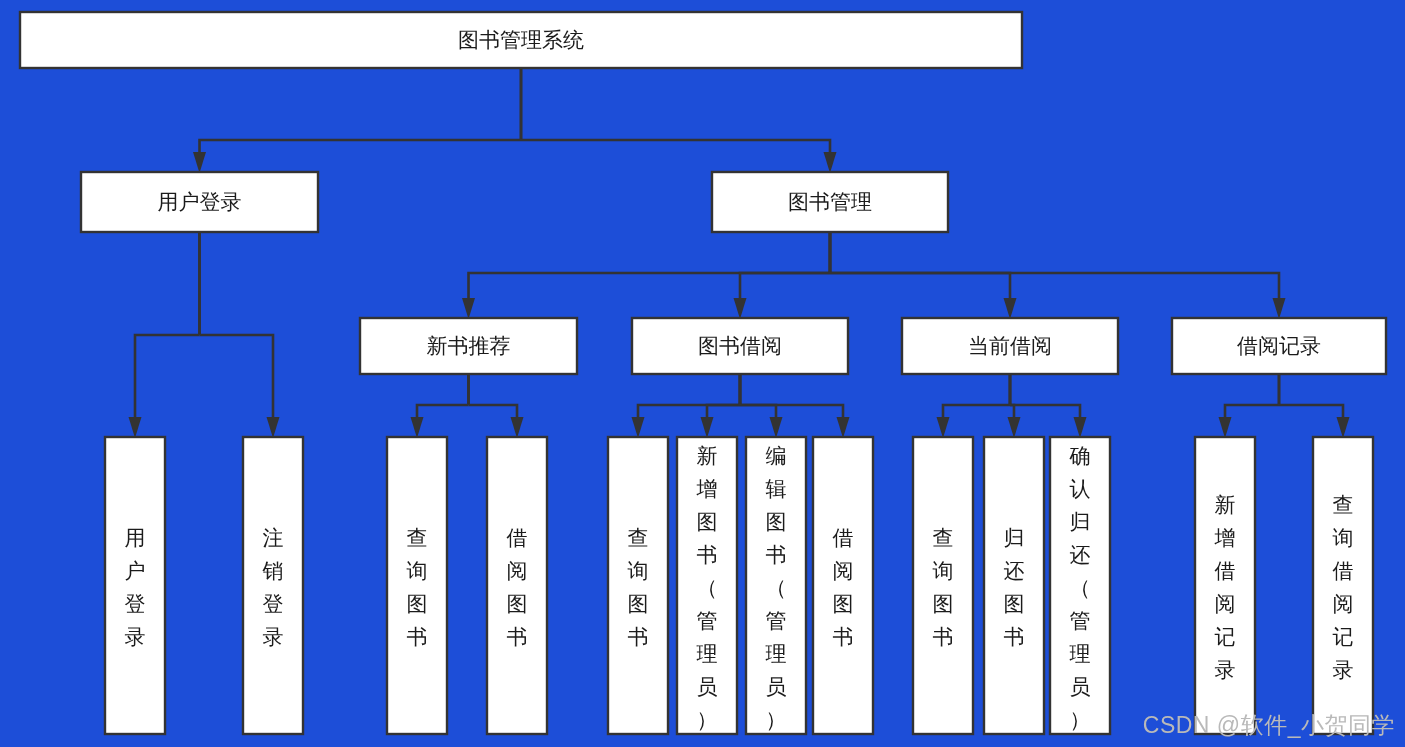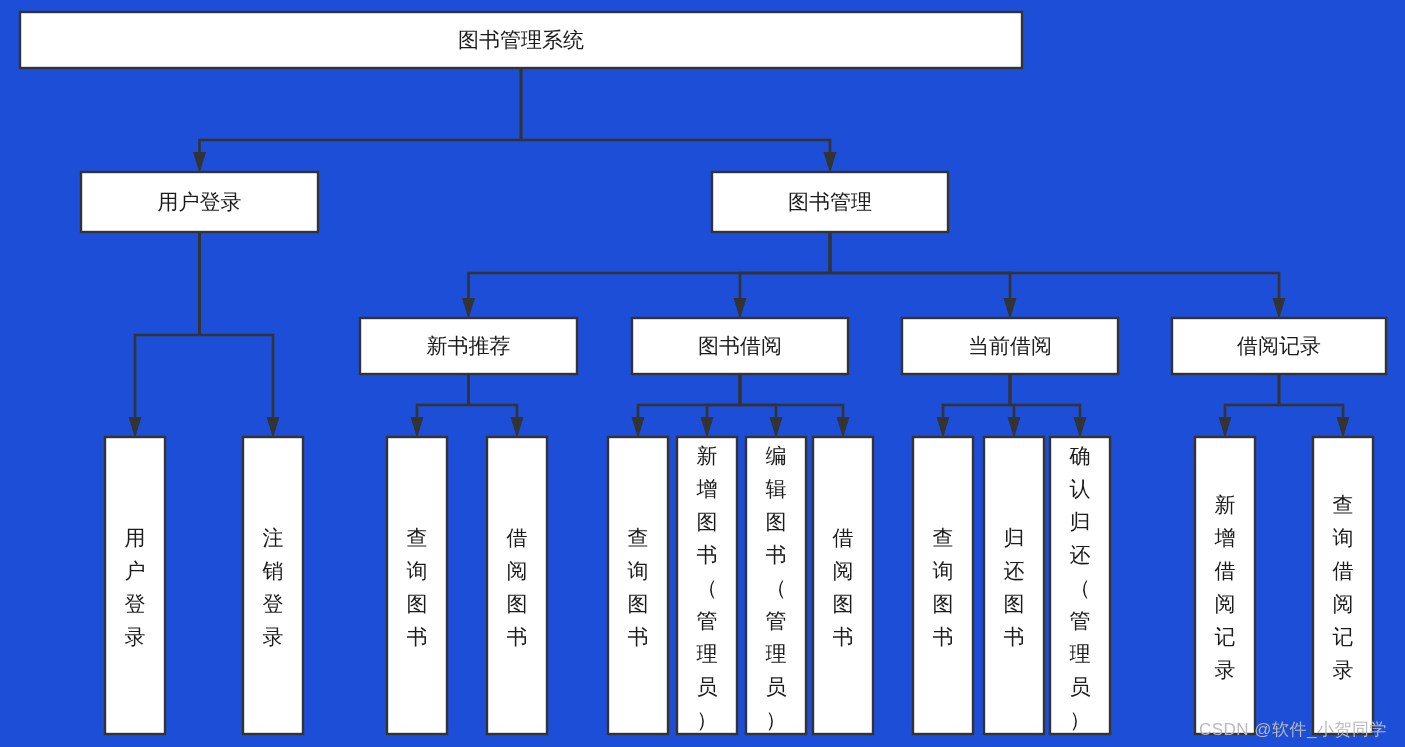--- a/index.html
+++ b/index.html
@@ -48,24 +48,24 @@
     dominant-baseline: middle;
   }
   .node-label-v {
     font-family: "Liberation Sans", "DejaVu Sans", sans-serif;
     font-size: 21px;
     fill: #1b1b1b;
     text-anchor: middle;
   }
   .watermark {
     position: absolute;
-    right: 18px;
+    right: 10px;
     bottom: 6px;
     font-family: "Liberation Sans", "DejaVu Sans", sans-serif;
-    font-size: 17px;
+    font-size: 23px;
     color: #b9b9b9;
     letter-spacing: 0.5px;
     white-space: nowrap;
     user-select: none;
   }
 </style>
 </head>
 <body>
 
 <div id="diagram-root">

